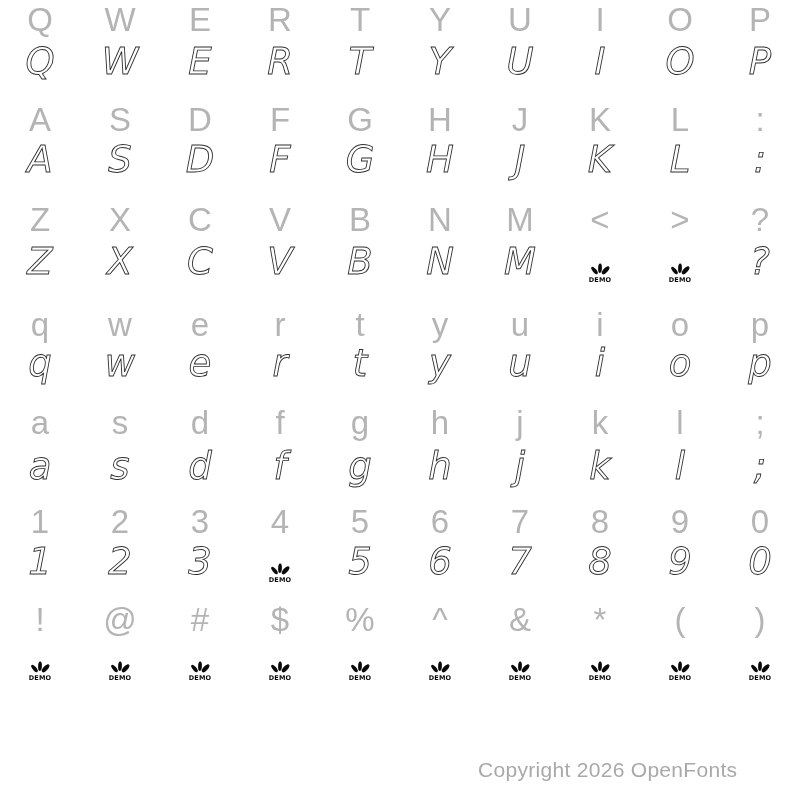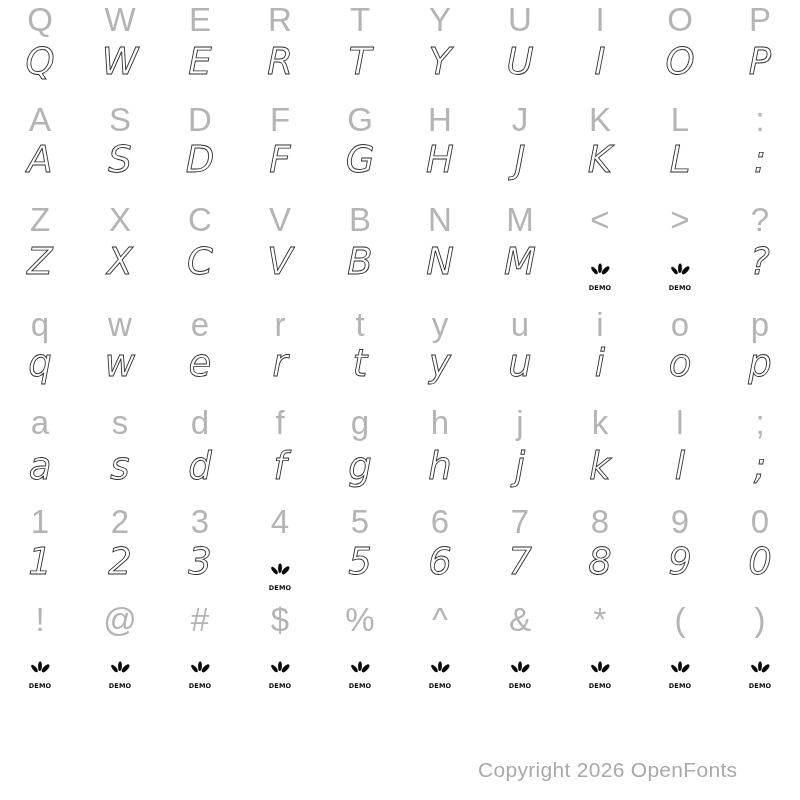--- a/index.html
+++ b/index.html
@@ -63,21 +63,20 @@
     display: block;
     fill: var(--demo-color, #0a0a0a);
   }
   .demo-label {
     font-family: "DejaVu Sans", sans-serif;
     font-weight: 700;
     font-size: 6.5px;
     line-height: 8px;
     letter-spacing: 0.2px;
     color: var(--demo-color, #0a0a0a);
-    margin-top: 8px;
     -webkit-text-stroke: 0;
     -webkit-text-fill-color: var(--demo-color, #0a0a0a);
   }
   .copyright {
     position: absolute;
     left: 478px;
     top: 757px;
     font-size: 21px;
     line-height: 1.2;
     letter-spacing: 0.3px;

